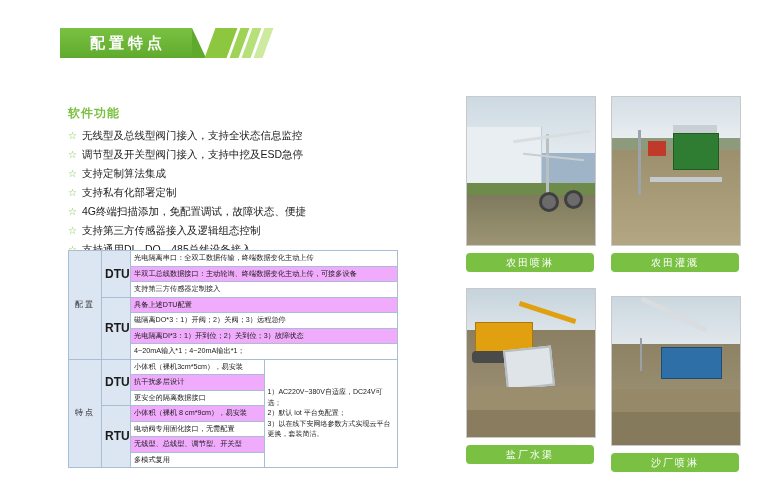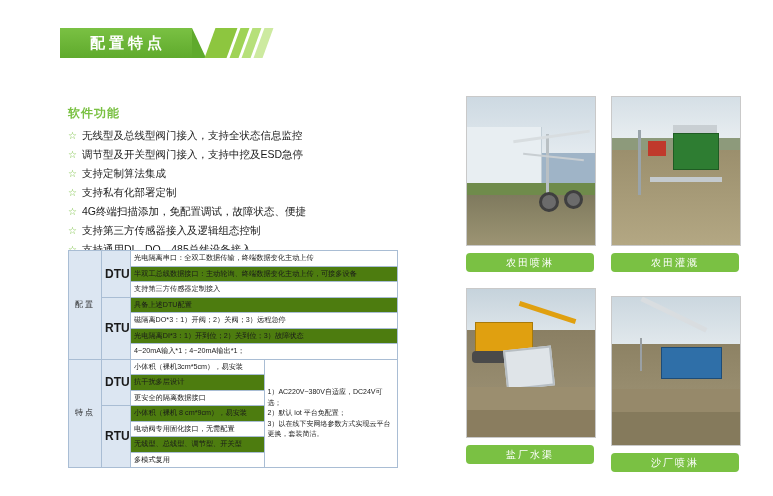--- a/index.html
+++ b/index.html
@@ -123,21 +123,21 @@
     font-size: 8px;
     letter-spacing: 2px;
   }
   .col-sub {
     width: 22px;
     text-align: center;
     background: #dce6f2;
     font-size: 12px;
     font-weight: bold;
   }
-  .row-alt { background: #4d7c0f; }
+  .row-alt { background: #f0abfc; }
   .row-white { background: #ffffff; }
   .note-cell {
     width: 96px;
     background: #ffffff;
     font-size: 7px;
     line-height: 11px;
     vertical-align: top;
     padding-top: 5px;
   }
 

